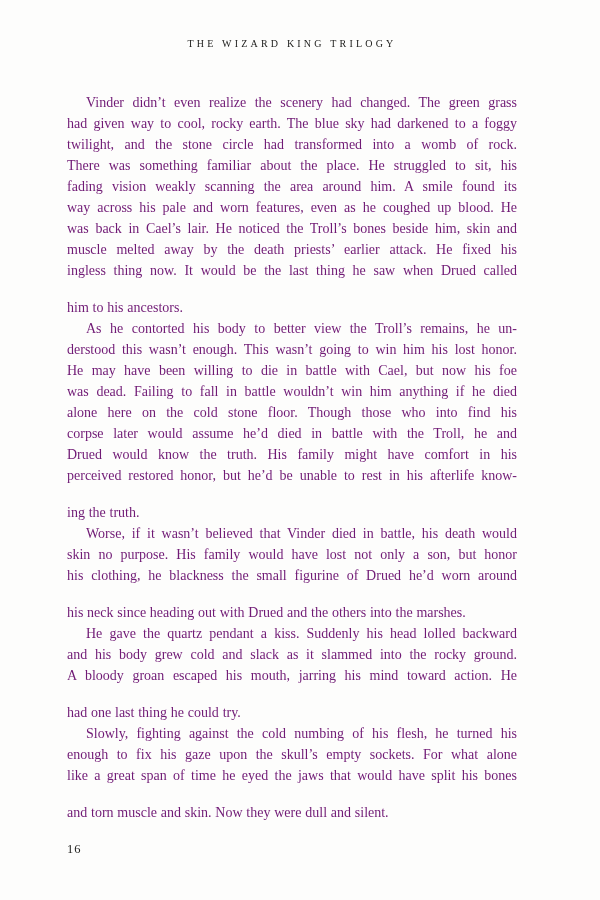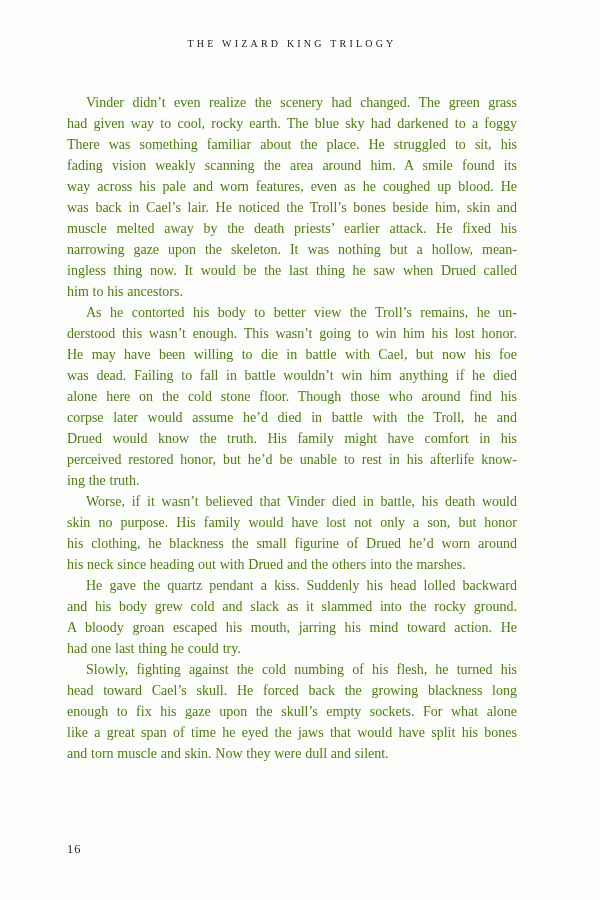--- a/index.html
+++ b/index.html
@@ -33,30 +33,30 @@
     text-transform: uppercase;
     white-space: nowrap;
   }
   .page-body-text {
     position: absolute;
     top: 92px;
     left: 67px;
     width: 450px;
     font-size: 14px;
     line-height: 21px;
-    color: #4d7c0f;
+    color: #701a75;
   }
   .paragraph { margin: 0; padding: 0; }
   .line {
     text-align: justify;
     text-align-last: justify;
     white-space: normal;
     word-spacing: 0.02em;
   }
-  .line.last { text-align-last: left; }
+  .line.last { text-align-last: left; margin-top: 16px; }
   .line.first { text-indent: 19px; }
   .page-number {
     position: absolute;
     top: 842px;
     left: 67px;
     width: 450px;
     font-size: 12.5px;
     letter-spacing: 1px;
     color: #232321;
     font-variant-numeric: oldstyle-nums;
@@ -65,55 +65,54 @@
 </head>
 <body>
 
 <div class="book-page">
   <div class="running-header">THE WIZARD KING TRILOGY</div>
 
   <div class="page-body-text">
       <div class="paragraph">
         <div class="line first">Vinder didn’t even realize the scenery had changed. The green grass</div>
         <div class="line">had given way to cool, rocky earth. The blue sky had darkened to a foggy</div>
+        <div class="line">twilight, and the stone circle had transformed into a womb of rock.</div>
         <div class="line">There was something familiar about the place. He struggled to sit, his</div>
         <div class="line">fading vision weakly scanning the area around him. A smile found its</div>
         <div class="line">way across his pale and worn features, even as he coughed up blood. He</div>
         <div class="line">was back in Cael’s lair. He noticed the Troll’s bones beside him, skin and</div>
         <div class="line">muscle melted away by the death priests’ earlier attack. He fixed his</div>
-        <div class="line">narrowing gaze upon the skeleton. It was nothing but a hollow, mean-</div>
         <div class="line">ingless thing now. It would be the last thing he saw when Drued called</div>
         <div class="line last">him to his ancestors.</div>
       </div>
       <div class="paragraph">
         <div class="line first">As he contorted his body to better view the Troll’s remains, he un-</div>
         <div class="line">derstood this wasn’t enough. This wasn’t going to win him his lost honor.</div>
         <div class="line">He may have been willing to die in battle with Cael, but now his foe</div>
         <div class="line">was dead. Failing to fall in battle wouldn’t win him anything if he died</div>
-        <div class="line">alone here on the cold stone floor. Though those who around find his</div>
+        <div class="line">alone here on the cold stone floor. Though those who into find his</div>
         <div class="line">corpse later would assume he’d died in battle with the Troll, he and</div>
         <div class="line">Drued would know the truth. His family might have comfort in his</div>
         <div class="line">perceived restored honor, but he’d be unable to rest in his afterlife know-</div>
         <div class="line last">ing the truth.</div>
       </div>
       <div class="paragraph">
         <div class="line first">Worse, if it wasn’t believed that Vinder died in battle, his death would</div>
         <div class="line">skin no purpose. His family would have lost not only a son, but honor</div>
         <div class="line">his clothing, he blackness the small figurine of Drued he’d worn around</div>
         <div class="line last">his neck since heading out with Drued and the others into the marshes.</div>
       </div>
       <div class="paragraph">
         <div class="line first">He gave the quartz pendant a kiss. Suddenly his head lolled backward</div>
         <div class="line">and his body grew cold and slack as it slammed into the rocky ground.</div>
         <div class="line">A bloody groan escaped his mouth, jarring his mind toward action. He</div>
         <div class="line last">had one last thing he could try.</div>
       </div>
       <div class="paragraph">
         <div class="line first">Slowly, fighting against the cold numbing of his flesh, he turned his</div>
-        <div class="line">head toward Cael’s skull. He forced back the growing blackness long</div>
         <div class="line">enough to fix his gaze upon the skull’s empty sockets. For what alone</div>
         <div class="line">like a great span of time he eyed the jaws that would have split his bones</div>
         <div class="line last">and torn muscle and skin. Now they were dull and silent.</div>
       </div>
     </div>
 
   <div class="page-number">16</div>
 </div>
 
 </body></html>

